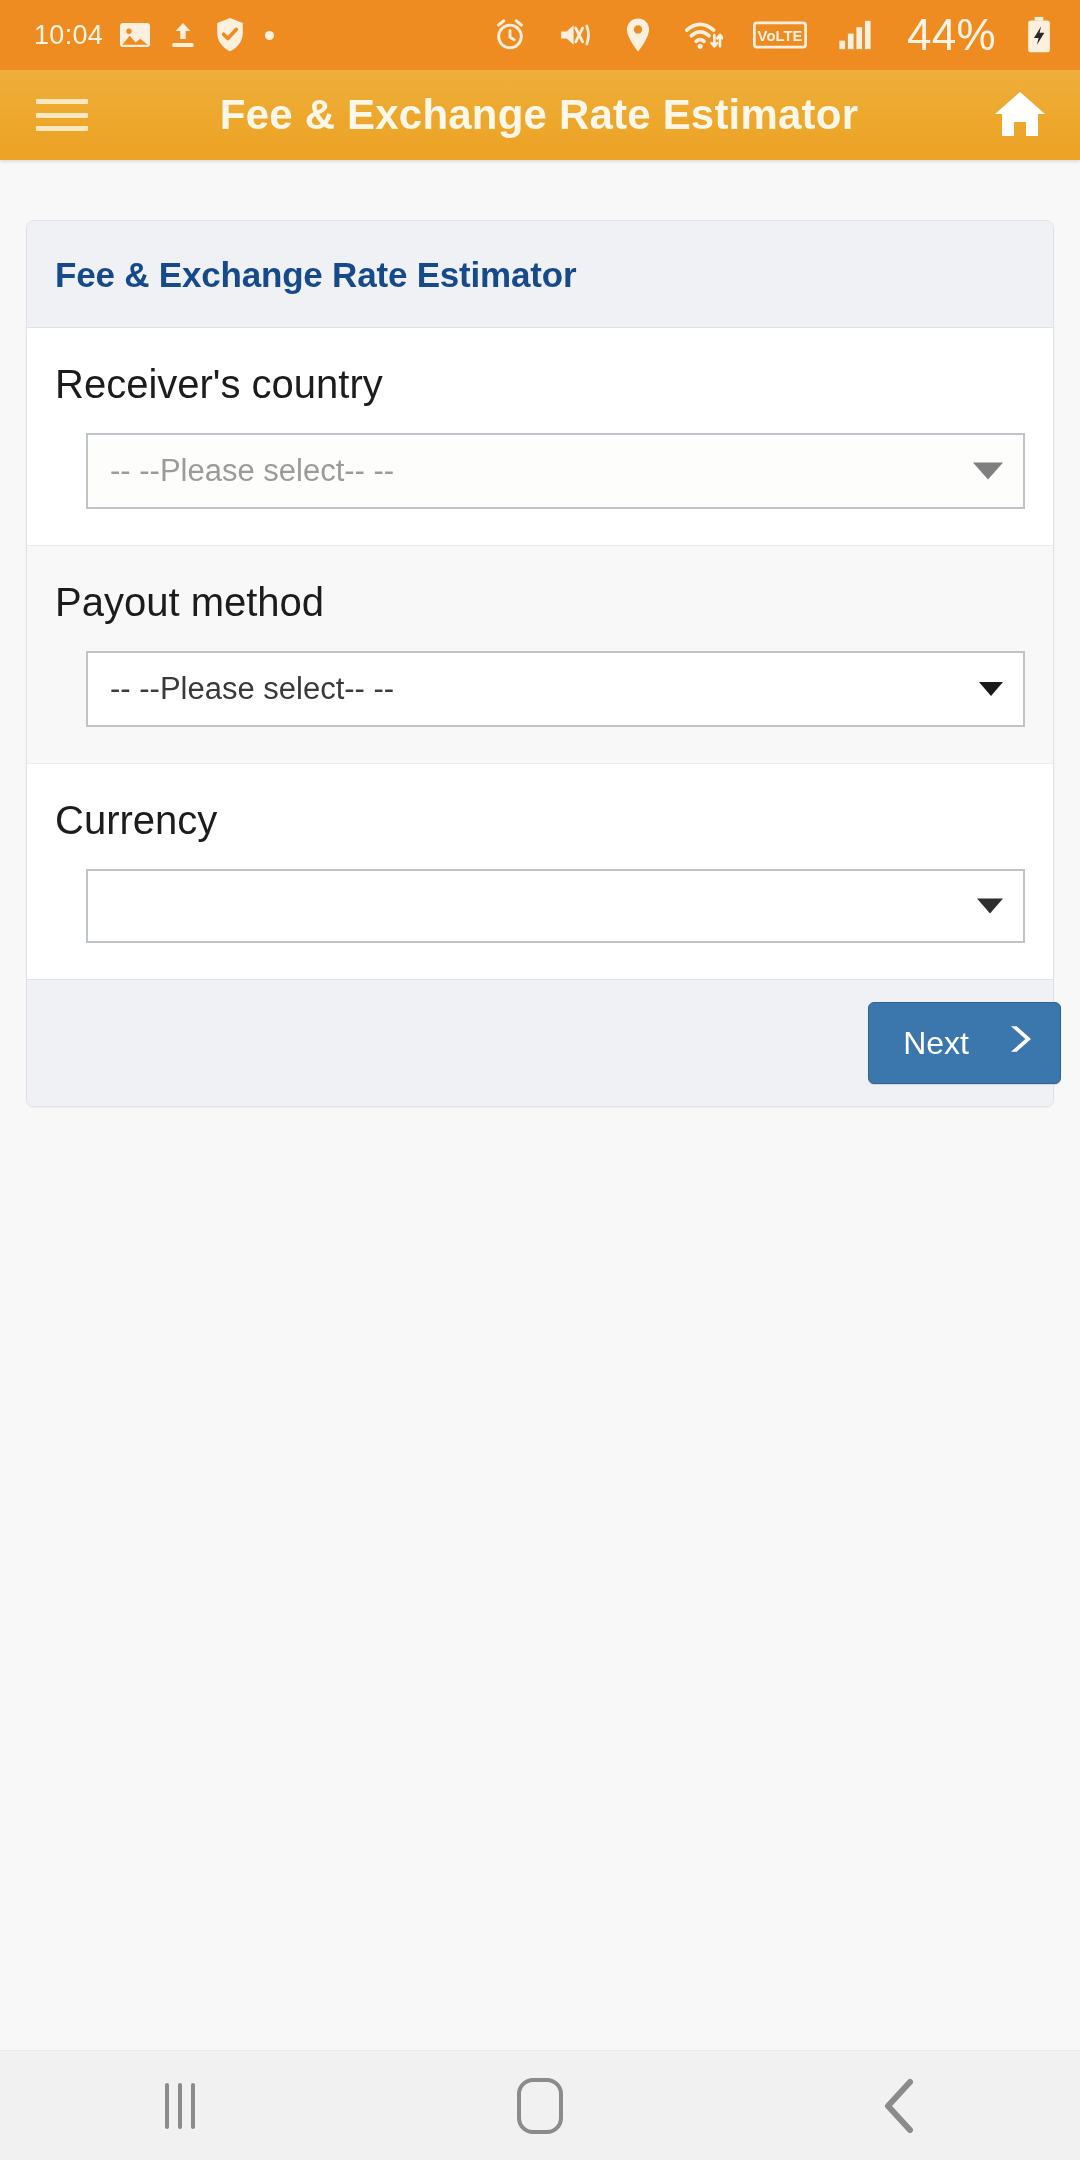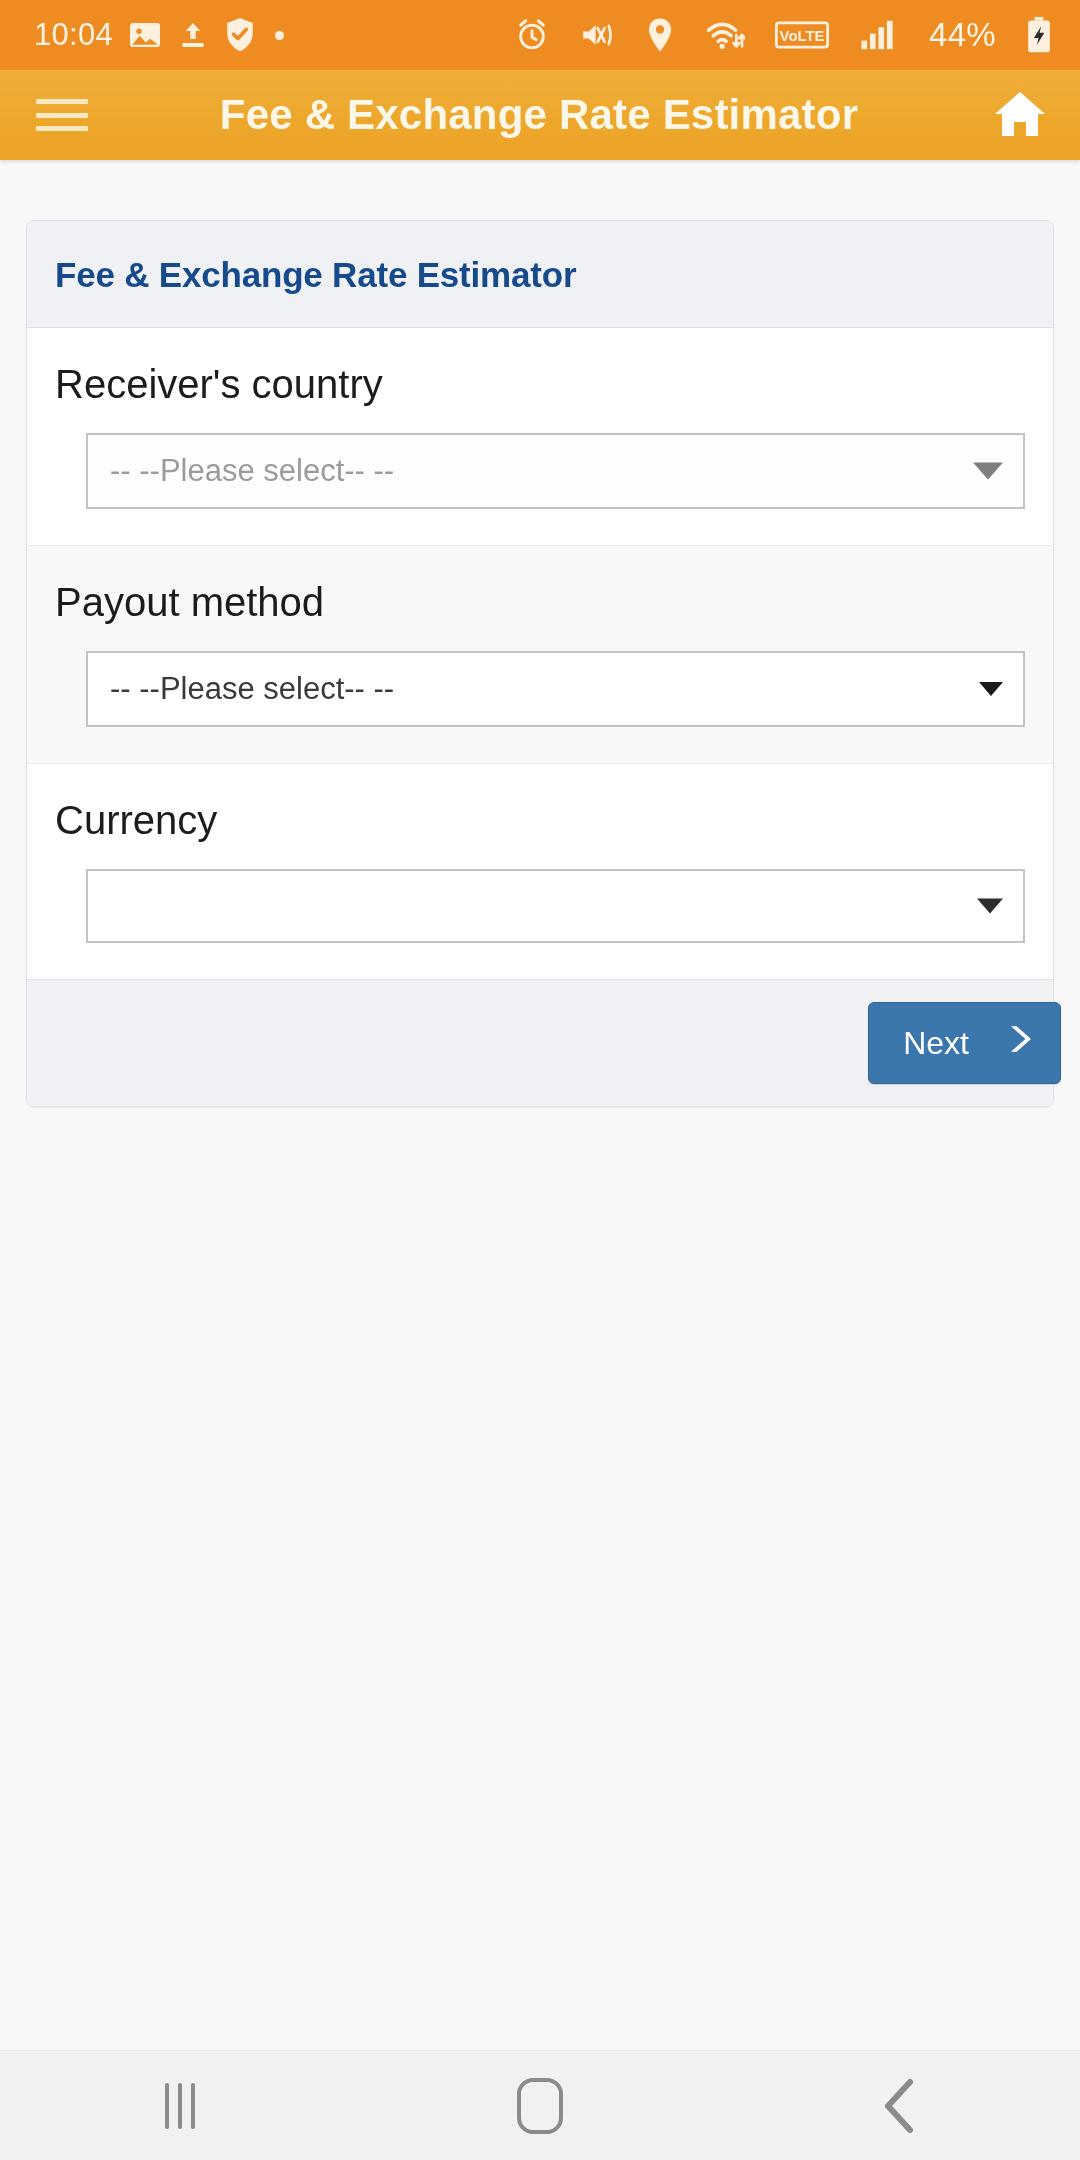--- a/index.html
+++ b/index.html
@@ -13,23 +13,23 @@
 
   
   .status-bar{
     height:70px; width:100%;
     background:#ef8c21;
     display:flex; align-items:center; justify-content:space-between;
     padding:0 28px 0 34px;
   }
   .sb-left{ display:flex; align-items:center; gap:14px; }
   .sb-right{ display:flex; align-items:center; gap:30px; }
-  .sb-time{ color:#fdf4e6; font-size:31px; letter-spacing:0.3px; }
+  .sb-time{ color:#fdf4e6; font-size:27px; letter-spacing:0.3px; }
   .sb-ico{ display:inline-flex; align-items:center; justify-content:center; }
-  .sb-pct{ color:#fdf4e6; font-size:33px; letter-spacing:0.3px; margin-left:4px;}
+  .sb-pct{ color:#fdf4e6; font-size:44px; letter-spacing:0.3px; margin-left:4px;}
   .dot{ width:9px; height:9px; border-radius:50%; background:#fdf0df; margin-left:4px;}
 
   
   .app-bar{
     height:90px; width:100%;
     background:linear-gradient(180deg,#efae3b 0%,#eda82c 55%,#eca225 100%);
     display:flex; align-items:center;
     padding:0 30px 0 36px;
     box-shadow:0 2px 3px rgba(0,0,0,.10);
     position:relative; z-index:5;

